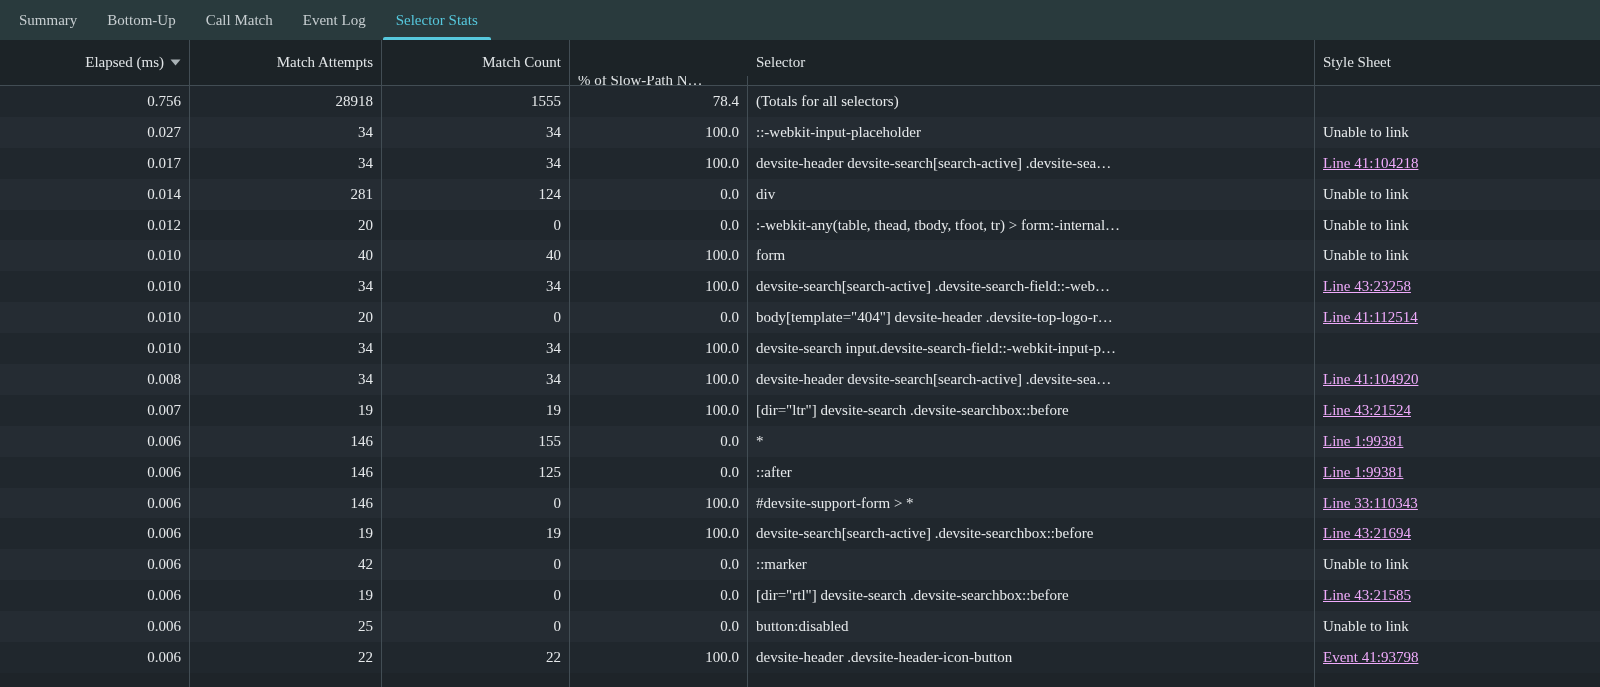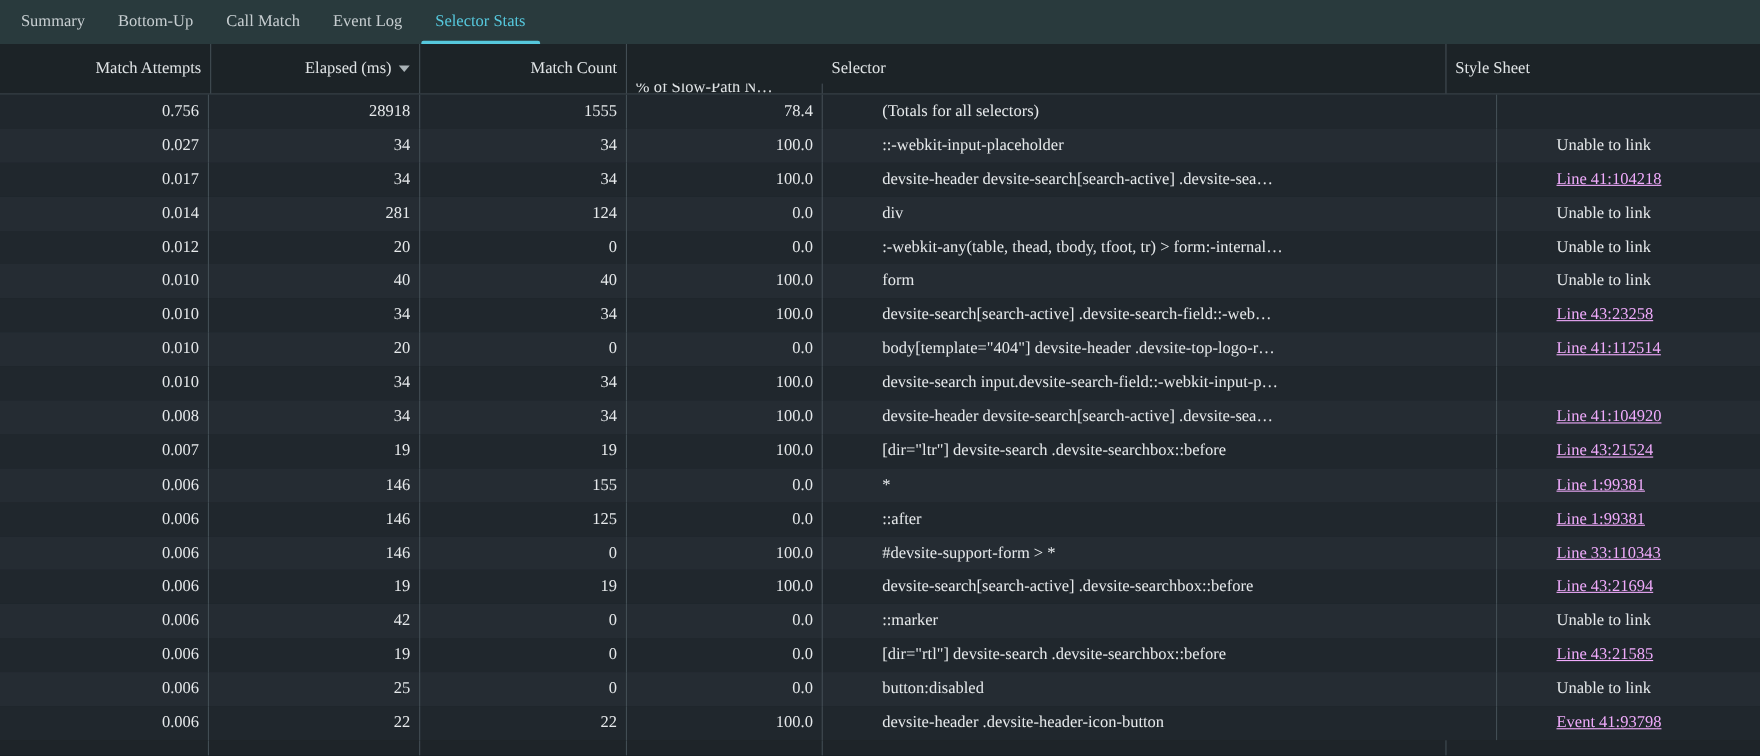--- a/index.html
+++ b/index.html
@@ -44,21 +44,21 @@
     border-right:1px solid #424d54;overflow:hidden;white-space:nowrap;
     font-size:15px;
   }
   .c1{width:190px;flex:none;}
   .c2{width:192px;flex:none;}
   .c3{width:188px;flex:none;}
   .c4{width:178px;flex:none;}
   .c5{width:567px;flex:none;}
   .c6{flex:1 1 auto;border-right:none !important;}
   .num{justify-content:flex-end;padding-right:8px;}
-  .txt{justify-content:flex-start;padding-left:8px;margin-left:46px;}
+  .txt{justify-content:flex-start;padding-left:8px;}
   .hdr-right{justify-content:flex-end;padding-right:8px;}
   .hdr-left{justify-content:flex-start;padding-left:8px;}
   .sort-icon{display:inline-block;margin-left:6px;line-height:0;}
   .link{color:#f0abfc;text-decoration:underline;cursor:pointer;}
   .filler{
     flex:1 1 auto;display:flex;background:#1e2429;
   }
   .filler .cell{background:transparent;height:auto;}
   .ellip{text-overflow:ellipsis;margin-top:36px;}
 </style>
@@ -70,29 +70,29 @@
   <div class="tabbar">
     <div class="tab">Summary</div>
     <div class="tab">Bottom-Up</div>
     <div class="tab">Call Match</div>
     <div class="tab">Event Log</div>
     <div class="tab active">Selector Stats</div>
   </div>
 
   <div class="grid">
     <div class="grid-header">
-      <div class="hcell c2 hdr-right">Match Attempts</div>
       <div class="hcell c1 hdr-right">
         <span>Elapsed (ms)</span>
         <span class="sort-icon">
           <svg width="11" height="7" viewBox="0 0 11 7">
               <path d="M0.5 0.5 L10.5 0.5 L5.5 6.5 Z" fill="#a9b2b6"></path>
             </svg>
         </span>
       </div>
+      <div class="hcell c2 hdr-right">Match Attempts</div>
       <div class="hcell c3 hdr-right">Match Count</div>
       <div class="hcell c4 hdr-left ellip">% of Slow-Path N…</div>
       <div class="hcell c5 hdr-left">Selector</div>
       <div class="hcell c6 hdr-left">Style Sheet</div>
     </div>
 
     <div class="grid-body" id="grid-body">
         <div class="row">
           <div class="cell c1 num">0.756</div>
           <div class="cell c2 num">28918</div>

